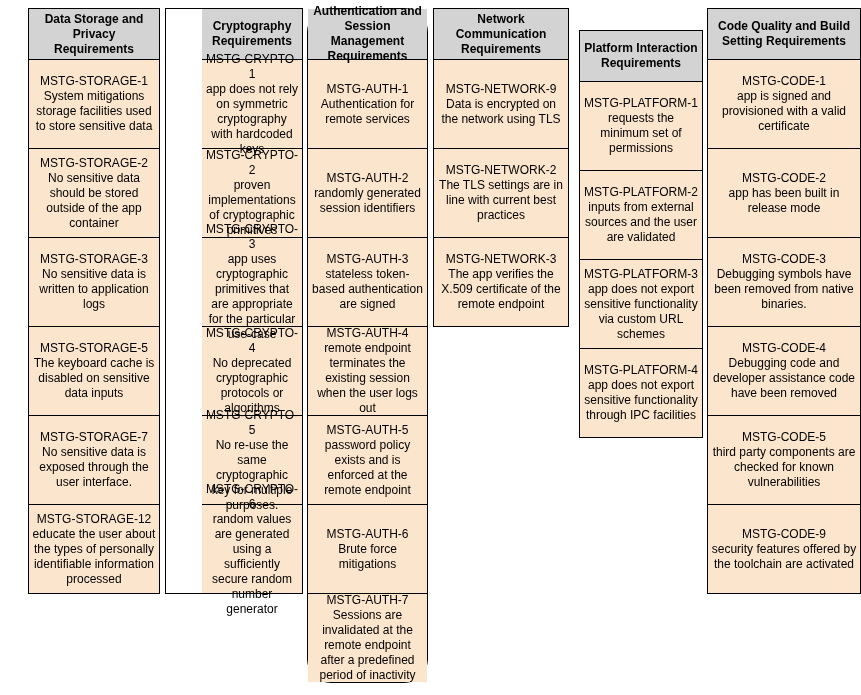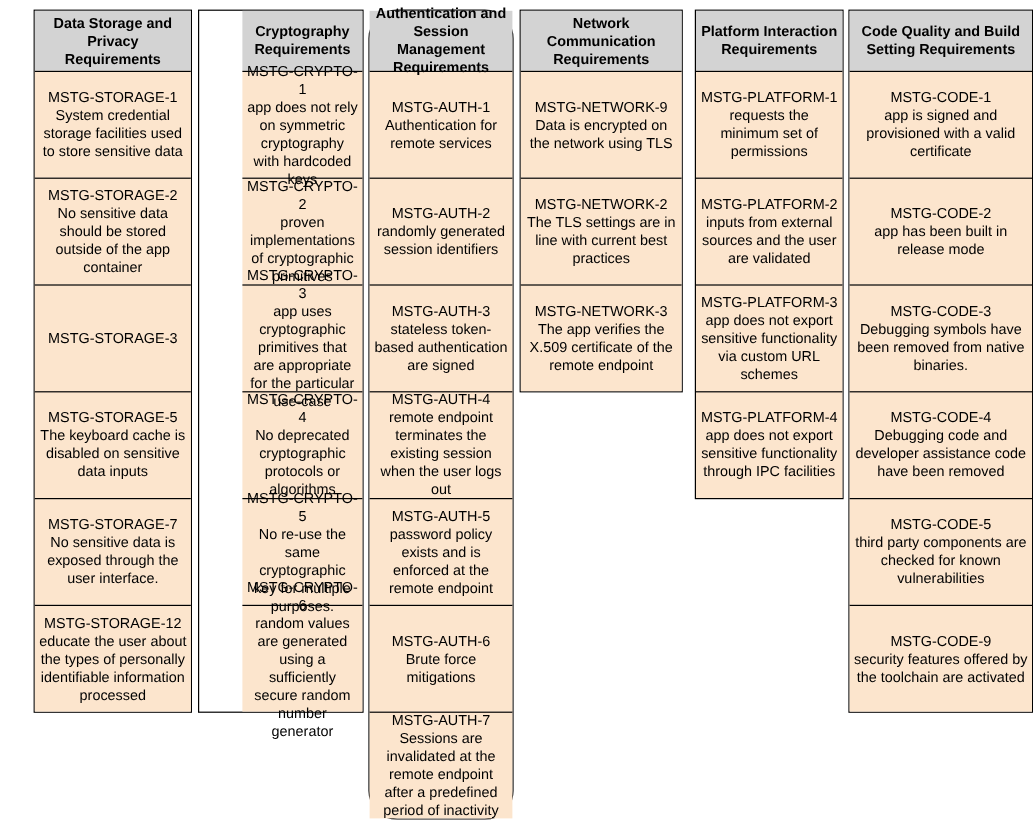--- a/index.html
+++ b/index.html
@@ -61,28 +61,29 @@
   }
 </style>
 </head>
 <body>
 
 <div class="canvas" id="canvas">
     <div class="column" style="left: 28px; width: 132px;">
     <div class="header-cell">Data Storage and Privacy Requirements</div>
   <div class="req-cell">
     <span class="req-id">MSTG-STORAGE-1</span>
-    <span class="req-desc">System credential storage facilities used to store sensitive data</span>
+    <span class="req-desc">System mitigations storage facilities used to store sensitive data</span>
   </div>
       <div class="req-cell">
     <span class="req-id">MSTG-STORAGE-2</span>
     <span class="req-desc">No sensitive data should be stored outside of the app container</span>
   </div>
       <div class="req-cell">
     <span class="req-id">MSTG-STORAGE-3</span>
+    <span class="req-desc">No sensitive data is written to application logs</span>
   </div>
       <div class="req-cell">
     <span class="req-id">MSTG-STORAGE-5</span>
     <span class="req-desc">The keyboard cache is disabled on sensitive data inputs</span>
   </div>
       <div class="req-cell">
     <span class="req-id">MSTG-STORAGE-7</span>
     <span class="req-desc">No sensitive data is exposed through the user interface.</span>
   </div>
       <div class="req-cell">
@@ -156,21 +157,21 @@
   </div>
       <div class="req-cell">
     <span class="req-id">MSTG-NETWORK-2</span>
     <span class="req-desc">The TLS settings are in line with current best practices</span>
   </div>
       <div class="req-cell">
     <span class="req-id">MSTG-NETWORK-3</span>
     <span class="req-desc">The app verifies the X.509 certificate of the remote endpoint</span>
   </div>
     </div>
-    <div class="column" style="left: 579px; width: 124px;">
+    <div class="column" style="left: 579px; width: 124px; margin-top: 22px;">
     <div class="header-cell">Platform Interaction Requirements</div>
   <div class="req-cell">
     <span class="req-id">MSTG-PLATFORM-1</span>
     <span class="req-desc">requests the minimum set of permissions</span>
   </div>
       <div class="req-cell">
     <span class="req-id">MSTG-PLATFORM-2</span>
     <span class="req-desc">inputs from external sources and the user are validated</span>
   </div>
       <div class="req-cell">

